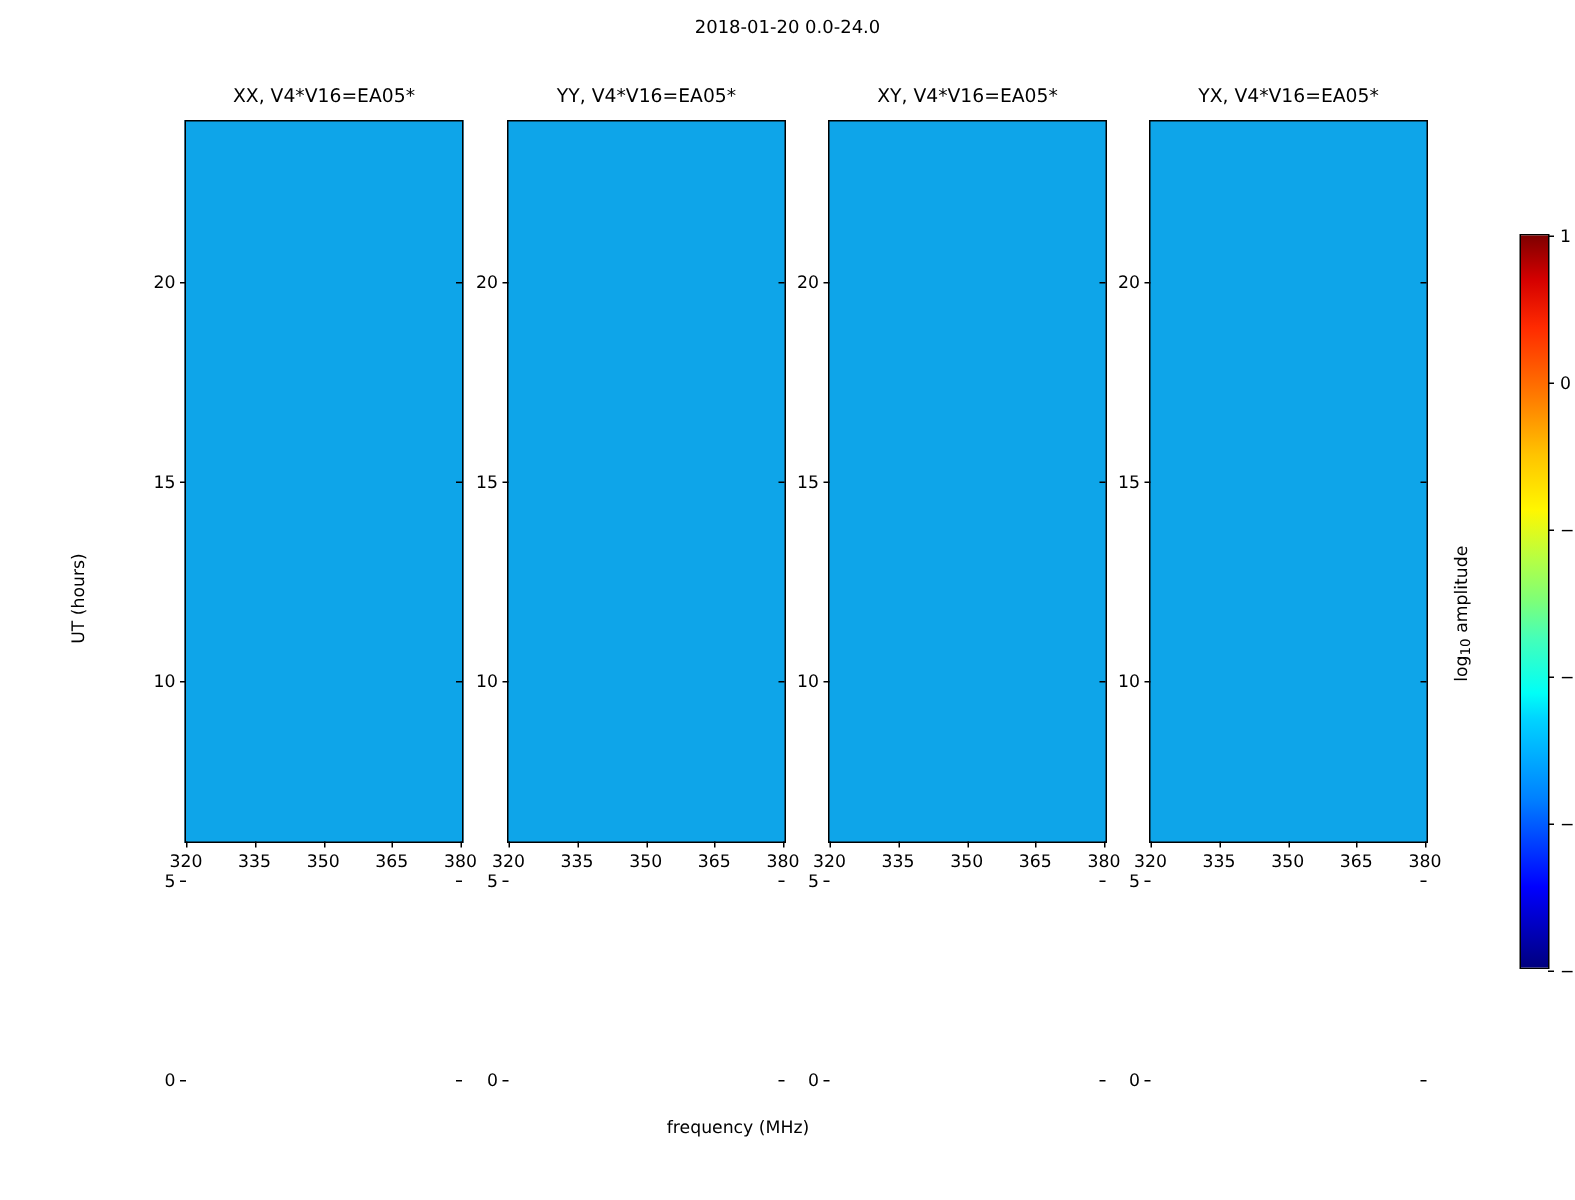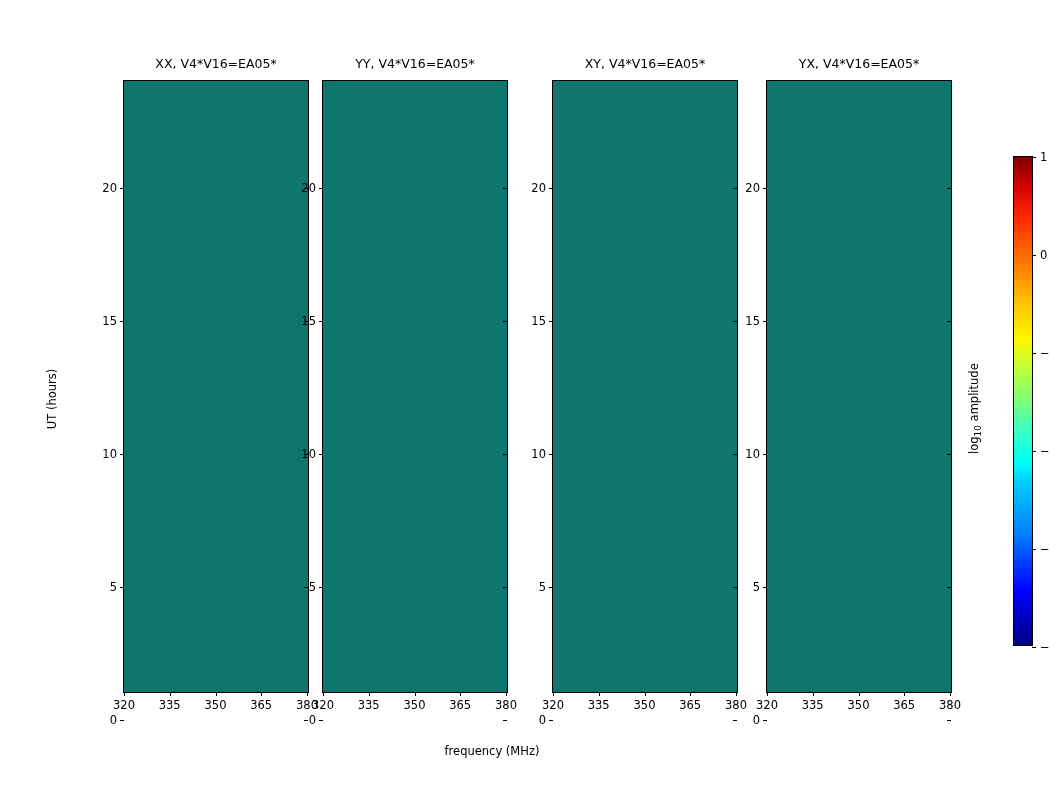--- a/index.html
+++ b/index.html
@@ -26,24 +26,24 @@
     top: 11px;
     left: 0;
     width: 1050px;
     text-align: center;
     font-size: 12px;
     color: #000;
   }
   .panel {
     position: absolute;
     top: 80px;
-    height: 613px;
+    height: 482px;
     box-sizing: border-box;
     border: 1.1px solid #000000;
-    background: #0f766e;
+    background: #0ea5e9;
   }
   .panel-title {
     position: absolute;
     top: -25px;
     left: 0;
     width: 100%;
     text-align: center;
     font-size: 12.5px;
     color: #000;
     white-space: nowrap;
@@ -138,20 +138,21 @@
   .sub {
     font-size: 0.78em;
     vertical-align: -0.25em;
   }
 </style>
 </head>
 <body>
 
 <div id="figure">
 
+  <div class="suptitle">2018-01-20 0.0-24.0</div>
 
   <div class="panel" id="panel0" style="left:123px; width:186px;">
     <div class="panel-title">XX, V4*V16=EA05*</div>
     <div class="ytick" style="top:639px"></div>
       <div class="ytick-label" style="top:639px">0</div>
     <div class="ytick-in" style="top:639px"></div>
     <div class="ytick" style="top:505.9px"></div>
       <div class="ytick-label" style="top:505.9px">5</div>
     <div class="ytick-in" style="top:505.9px"></div>
     <div class="ytick" style="top:372.75px"></div>
@@ -169,21 +170,21 @@
     <div class="xtick" style="left:45.7px"></div>
       <div class="xtick-label" style="left:45.7px">335</div>
     <div class="xtick" style="left:91.5px"></div>
       <div class="xtick-label" style="left:91.5px">350</div>
     <div class="xtick" style="left:137.2px"></div>
       <div class="xtick-label" style="left:137.2px">365</div>
     <div class="xtick" style="left:183px"></div>
       <div class="xtick-label" style="left:183px">380</div>
   </div>
 
-  <div class="panel" id="panel1" style="left:322px; width:186px;">
+  <div class="panel" id="panel1" style="left:338px; width:186px;">
     <div class="panel-title">YY, V4*V16=EA05*</div>
     <div class="ytick" style="top:639px"></div>
       <div class="ytick-label" style="top:639px">0</div>
     <div class="ytick-in" style="top:639px"></div>
     <div class="ytick" style="top:505.9px"></div>
       <div class="ytick-label" style="top:505.9px">5</div>
     <div class="ytick-in" style="top:505.9px"></div>
     <div class="ytick" style="top:372.75px"></div>
       <div class="ytick-label" style="top:372.75px">10</div>
     <div class="ytick-in" style="top:372.75px"></div>

